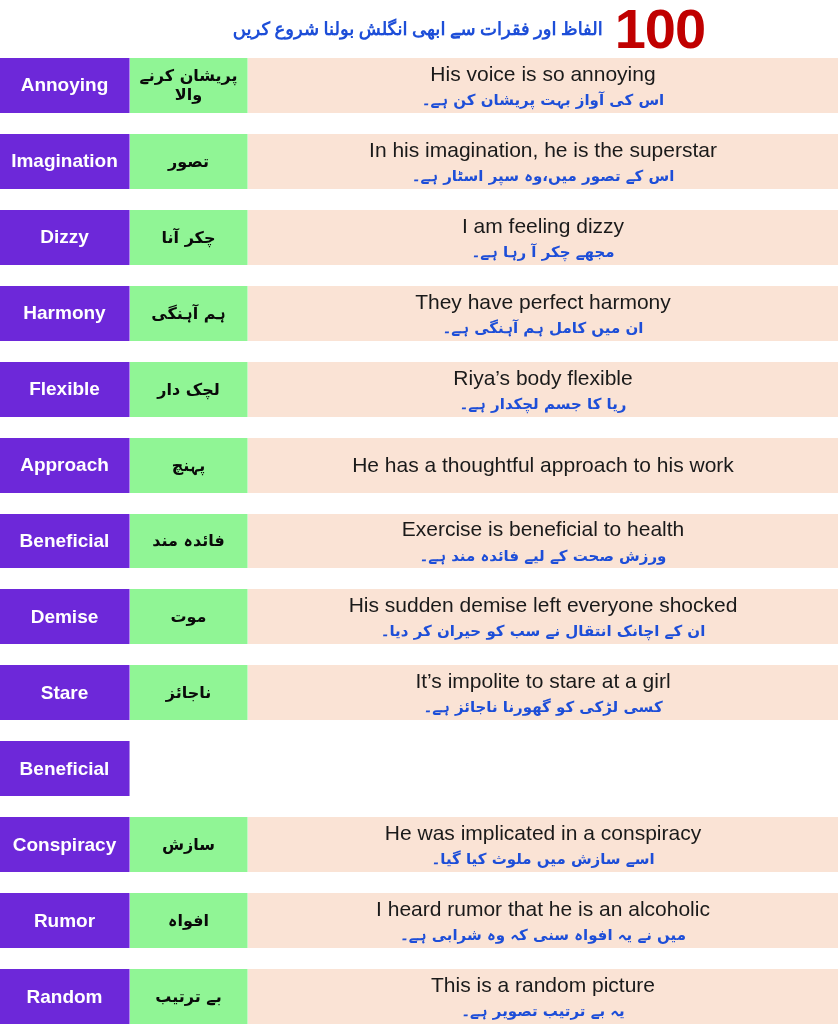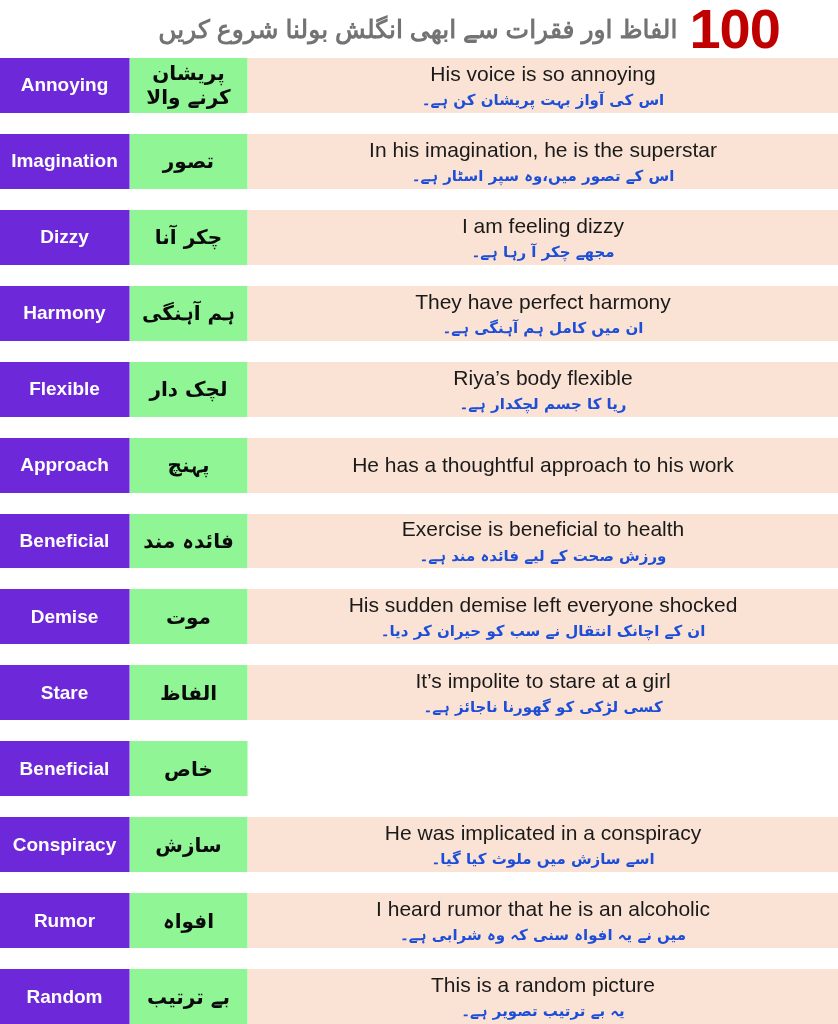--- a/index.html
+++ b/index.html
@@ -28,24 +28,24 @@
   }
   .header .num {
     font-size: 56px;
     line-height: 0.9;
     font-weight: 800;
     color: #c00000;
     letter-spacing: -1px;
     font-family: "Liberation Sans", sans-serif;
   }
   .header .title-ur {
-    font-family: Liberation Sans, sans-serif;
-    font-size: 25px;
+    font-family: Liberation Serif, serif;
+    font-size: 18px;
     font-weight: 700;
-    color: #737373;
+    color: #1d4ed8;
     white-space: nowrap;
   }
   .table {
     flex: 1 1 auto;
     display: flex;
     flex-direction: column;
   }
   .row {
     flex: 1 1 0;
     display: flex;
@@ -69,21 +69,21 @@
     font-size: 19px;
   }
   .cell.urdu-word {
     width: 118px;
     flex: 0 0 118px;
     background: #90f595;
     border-right: 1px solid rgba(255,255,255,0.45);
   }
   .cell.urdu-word span {
     font-family: "DejaVu Sans", sans-serif;
-    font-size: 20px;
+    font-size: 16px;
     font-weight: 700;
     color: #0a0a0a;
     text-align: center;
     padding: 0 4px;
   }
   .cell.sentence {
     flex: 1 1 auto;
     background: #fae3d5;
     flex-direction: column;
     justify-content: center;
@@ -215,35 +215,32 @@
       <div class="sent-en">His sudden demise left everyone shocked</div>
       <div class="sent-ur" dir="rtl">ان کے اچانک انتقال نے سب کو حیران کر دیا۔</div>
     </div>
   </div>
 
   <div class="row">
     <div class="cell word">
       <span>Stare</span>
     </div>
     <div class="cell urdu-word" dir="rtl">
-      <span>الفاظ</span>
+      <span>ناجائز</span>
     </div>
     <div class="cell sentence">
       <div class="sent-en">It’s impolite to stare at a girl</div>
       <div class="sent-ur" dir="rtl">کسی لڑکی کو گھورنا ناجائز ہے۔</div>
     </div>
   </div>
 
   <div class="row">
     <div class="cell word">
       <span>Beneficial</span>
     </div>
-    <div class="cell urdu-word" dir="rtl">
-      <span>خاص</span>
-    </div>
   </div>
 
   <div class="row">
     <div class="cell word">
       <span>Conspiracy</span>
     </div>
     <div class="cell urdu-word" dir="rtl">
       <span>سازش</span>
     </div>
     <div class="cell sentence">

